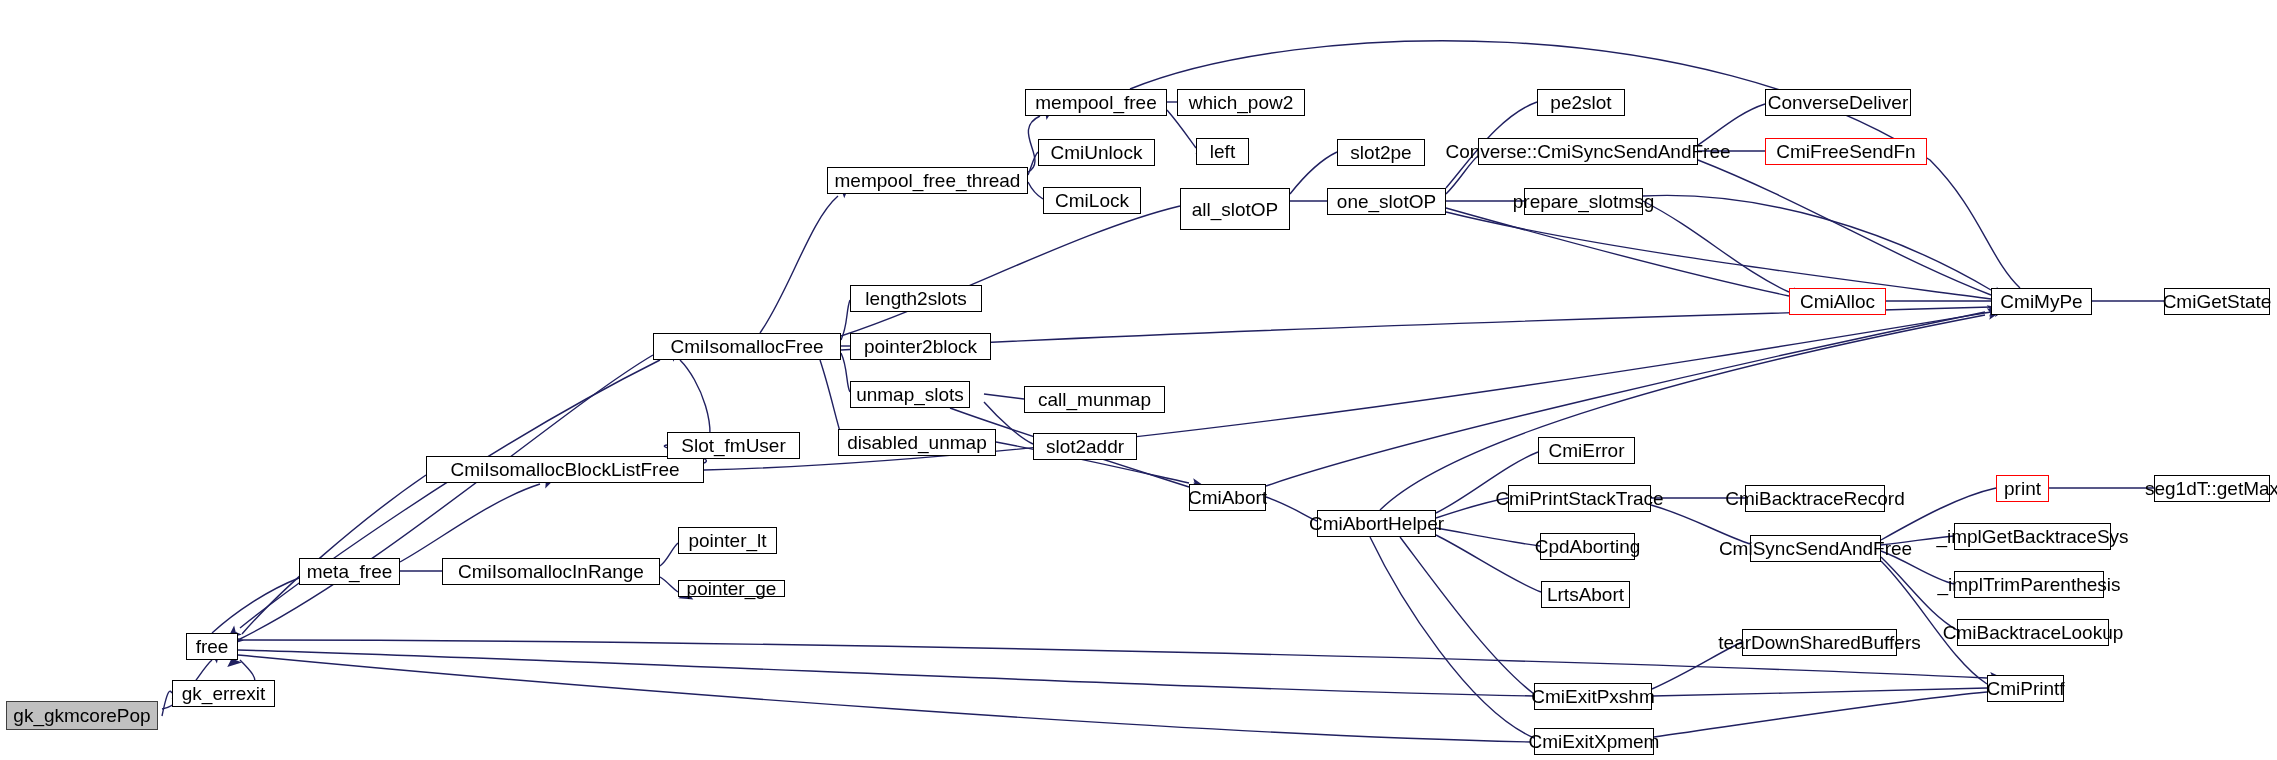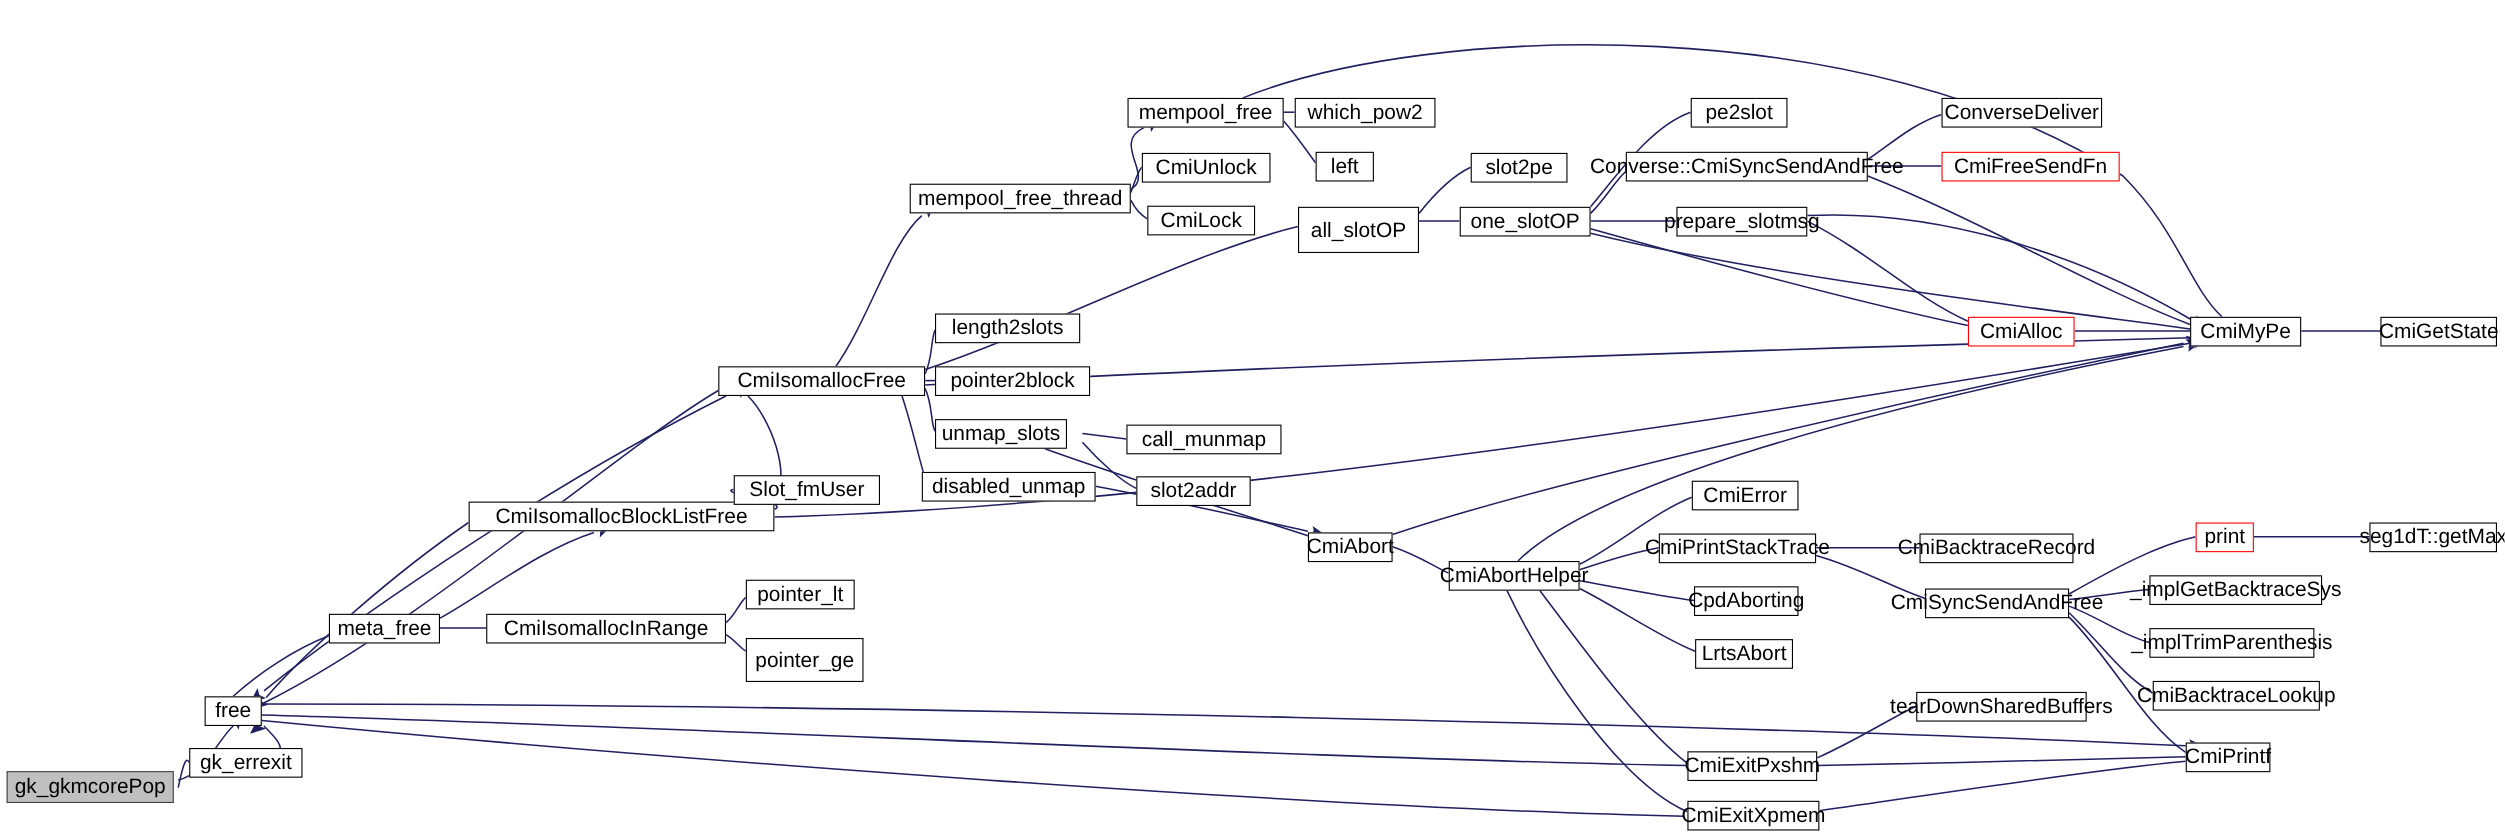--- a/index.html
+++ b/index.html
@@ -166,21 +166,21 @@
       </div>
       <div class="node" style="left: 299px; top: 558px; width: 101px; height: 27px;">
         <span>meta_free</span>
       </div>
       <div class="node" style="left: 442px; top: 558px; width: 218px; height: 27px;">
         <span>CmiIsomallocInRange</span>
       </div>
       <div class="node" style="left: 678px; top: 527px; width: 99px; height: 27px;">
         <span>pointer_lt</span>
       </div>
-      <div class="node" style="left: 678px; top: 580px; width: 107px; height: 40px;">
+      <div class="node" style="left: 678px; top: 580px; width: 107px; height: 17px;">
         <span>pointer_ge</span>
       </div>
       <div class="node" style="left: 426px; top: 456px; width: 278px; height: 27px;">
         <span>CmiIsomallocBlockListFree</span>
       </div>
       <div class="node" style="left: 667px; top: 432px; width: 133px; height: 27px;">
         <span>Slot_fmUser</span>
       </div>
       <div class="node" style="left: 653px; top: 333px; width: 188px; height: 27px;">
         <span>CmiIsomallocFree</span>

